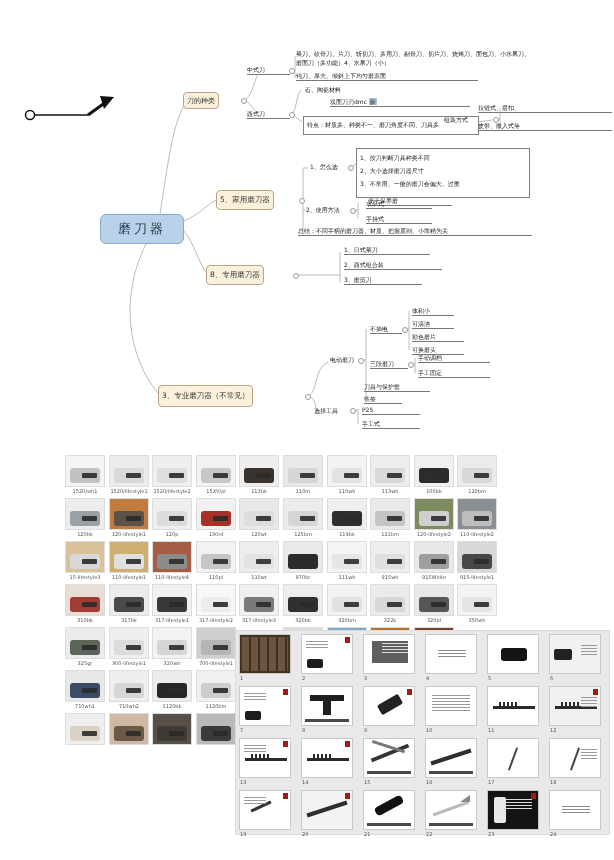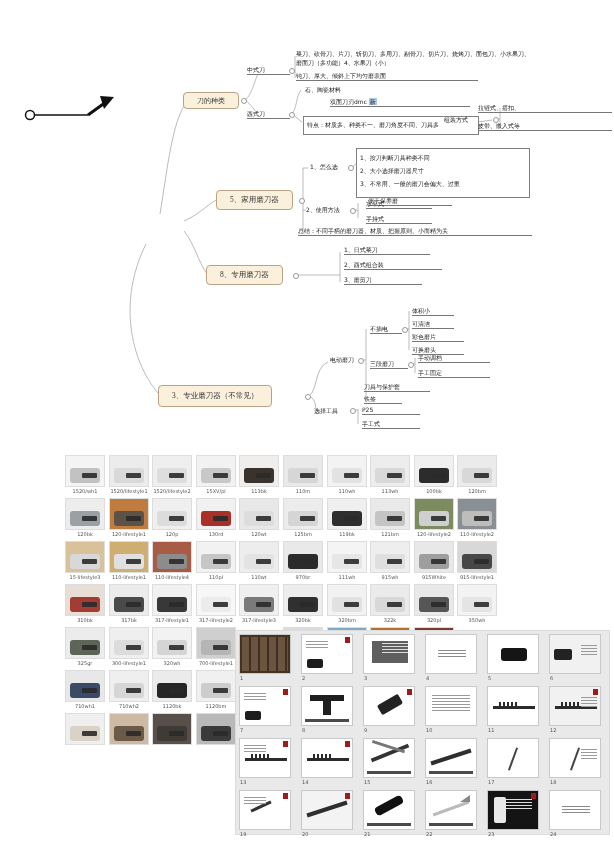--- a/index.html
+++ b/index.html
@@ -2,21 +2,21 @@
 <html><head>
 <meta charset="utf-8">
 <style>
   html,body{margin:0;padding:0;background:#fff;}
   #page{position:relative;width:614px;height:860px;background:#fff;overflow:hidden;
         font-family:"DejaVu Sans",sans-serif;}
   svg.wires{position:absolute;left:0;top:0;z-index:1;}
   
   .nd{position:absolute;background:#fbf0dc;border:1px solid #b9a285;border-radius:4px;
       font-size:7.5px;color:#333;display:flex;align-items:center;justify-content:center;
-      z-index:3;white-space:nowrap;padding:0 13px;box-sizing:border-box;font-family:Liberation Serif, serif;}
+      z-index:3;white-space:nowrap;padding:0 3px;box-sizing:border-box;}
   .root{background:#b9d2ea;border:1px solid #84aacc;border-radius:6px;font-size:13px;
         letter-spacing:3px;color:#24384c;}
   .lf{position:absolute;font-size:6px;line-height:1.2;color:#222;white-space:nowrap;z-index:3;}
   .ul{border-bottom:1px solid #777;padding-bottom:1px;}
   .bx{position:absolute;border:1px solid #808080;font-size:6px;color:#222;z-index:3;
       padding:2px 3px;line-height:2.2;white-space:nowrap;background:#fff;}
   .cn{position:absolute;width:4px;height:4px;border:1px solid #999;border-radius:50%;
       background:#fff;z-index:4;}
   .chip{background:#aac6e0;padding:0 1px;}
   
@@ -101,20 +101,21 @@
     </g>
   </svg>
 
   <svg style="position:absolute;left:20px;top:90px;z-index:2" width="110" height="40">
     <circle cx="10" cy="25" r="4.5" fill="none" stroke="#111" stroke-width="1.5"></circle>
     <line x1="15" y1="25" x2="68" y2="25" stroke="#111" stroke-width="1.5"></line>
     <path d="M68,25 L86,12" stroke="#111" stroke-width="3" fill="none"></path>
     <polygon points="80,6 94,7 84,19" fill="#111"></polygon>
   </svg>
 
+  <div class="nd root" style="left:100px;top:214px;width:84px;height:30px;">磨刀器</div>
 
   <div class="nd" style="left:183px;top:92px;height:17px;font-size:7px;">刀的种类</div>
   <div class="nd" style="left:216px;top:190px;height:20px;">5、家用磨刀器</div>
   <div class="nd" style="left:206px;top:265px;height:20px;">8、专用磨刀器</div>
   <div class="nd" style="left:158px;top:385px;height:22px;">3、专业磨刀器（不常见）</div>
 
   <div class="lf ul" style="left:247px;top:66px;width:43px;">中式刀</div>
   <div class="lf" style="left:296px;top:50px;">菜刀、砍骨刀、片刀、斩切刀、多用刀、剔骨刀、切片刀、烧烤刀、面包刀、小水果刀、</div>
   <div class="lf" style="left:296px;top:59px;">磨面刀（多功能）4、水果刀（小）</div>
   <div class="lf ul" style="left:296px;top:72px;width:182px;">钝刀、厚大、倾斜上下均匀磨表面</div>

